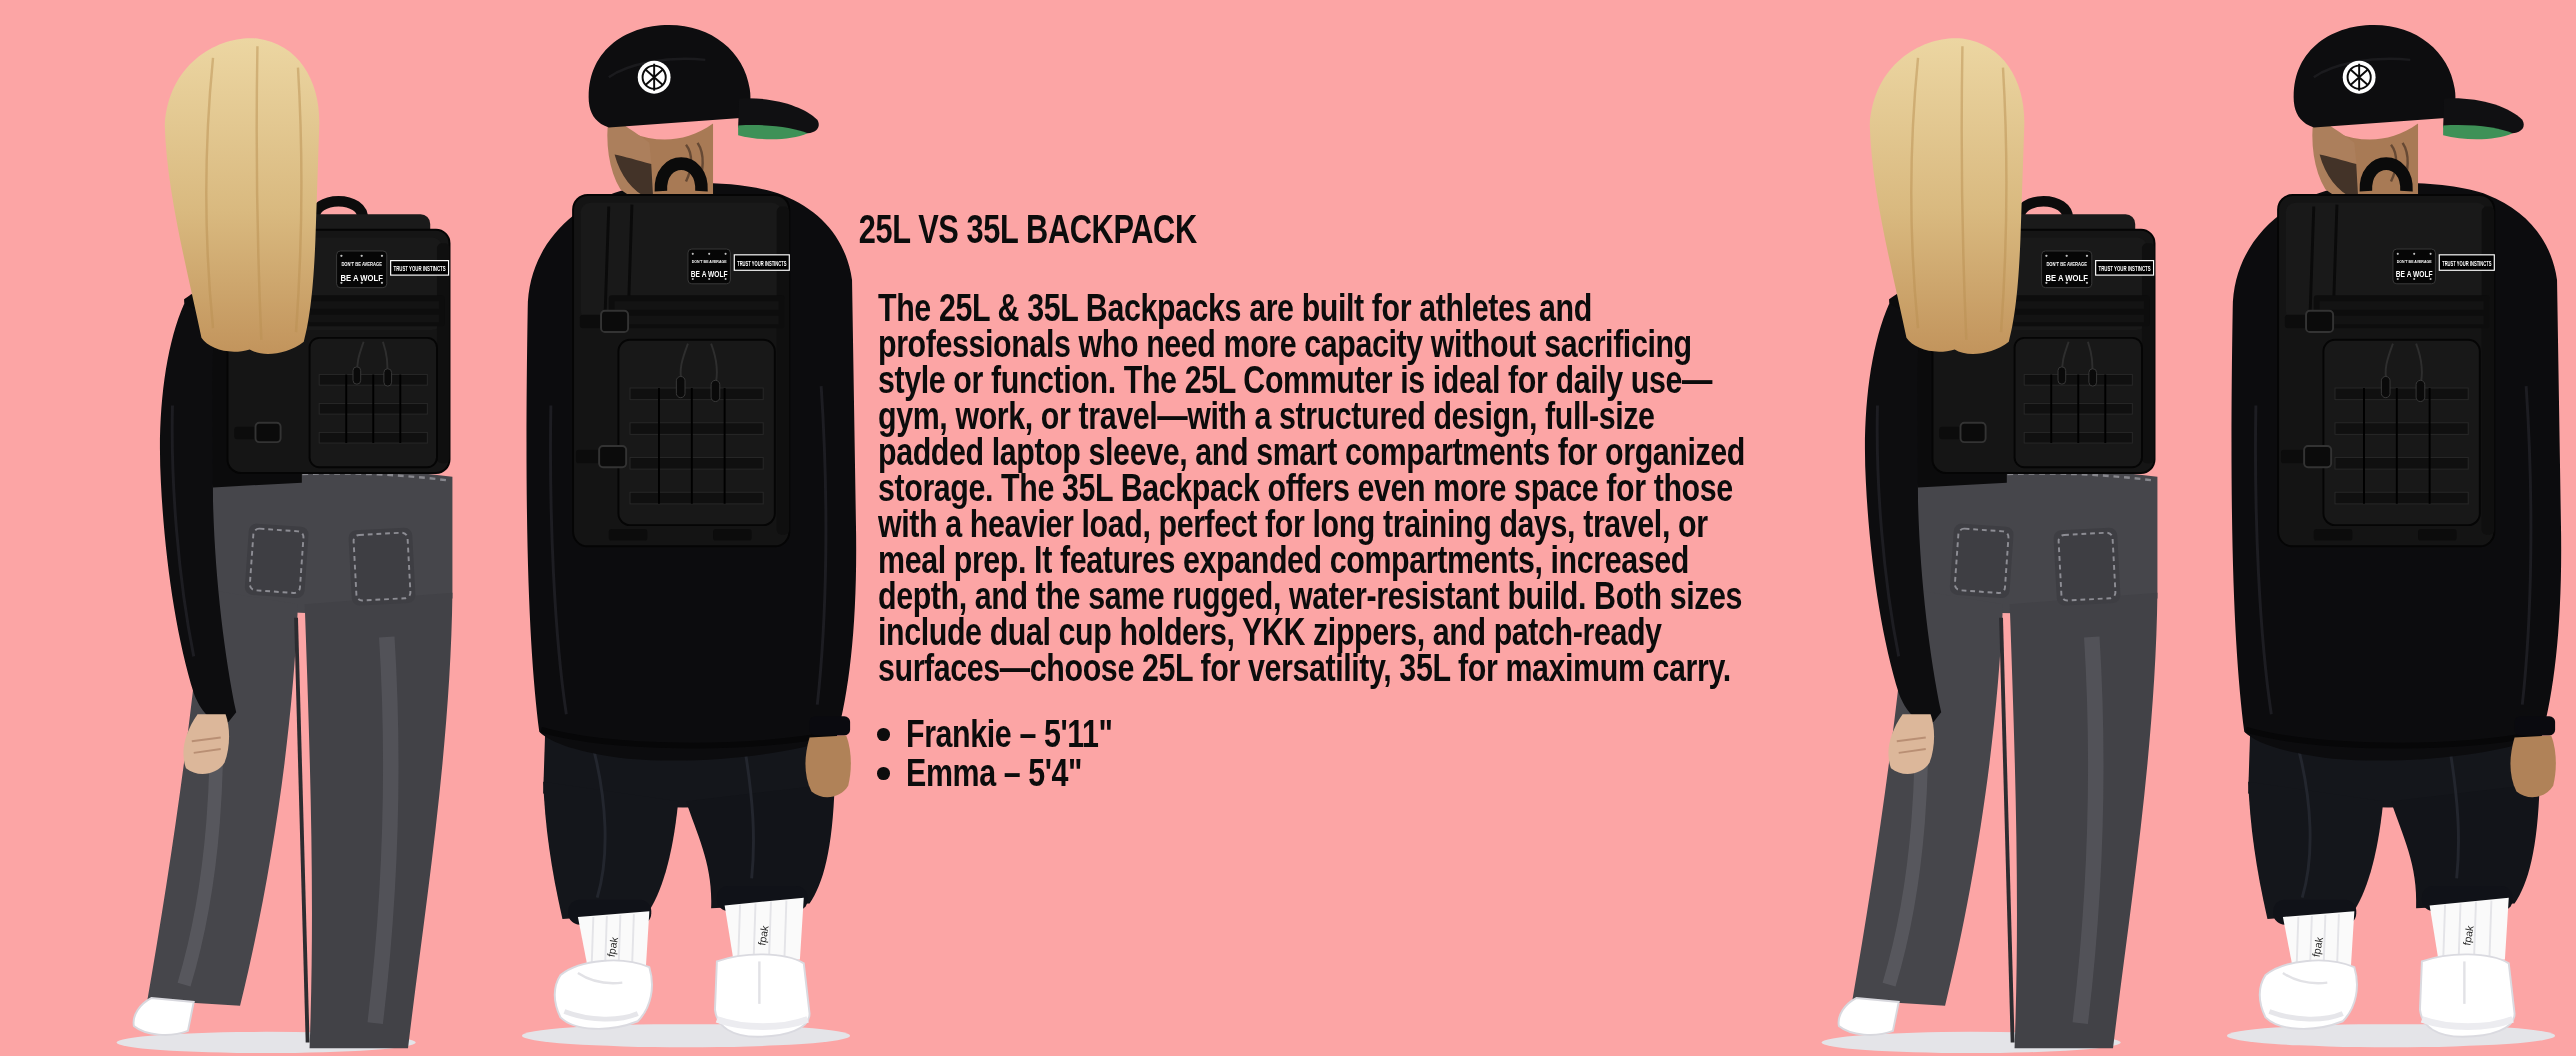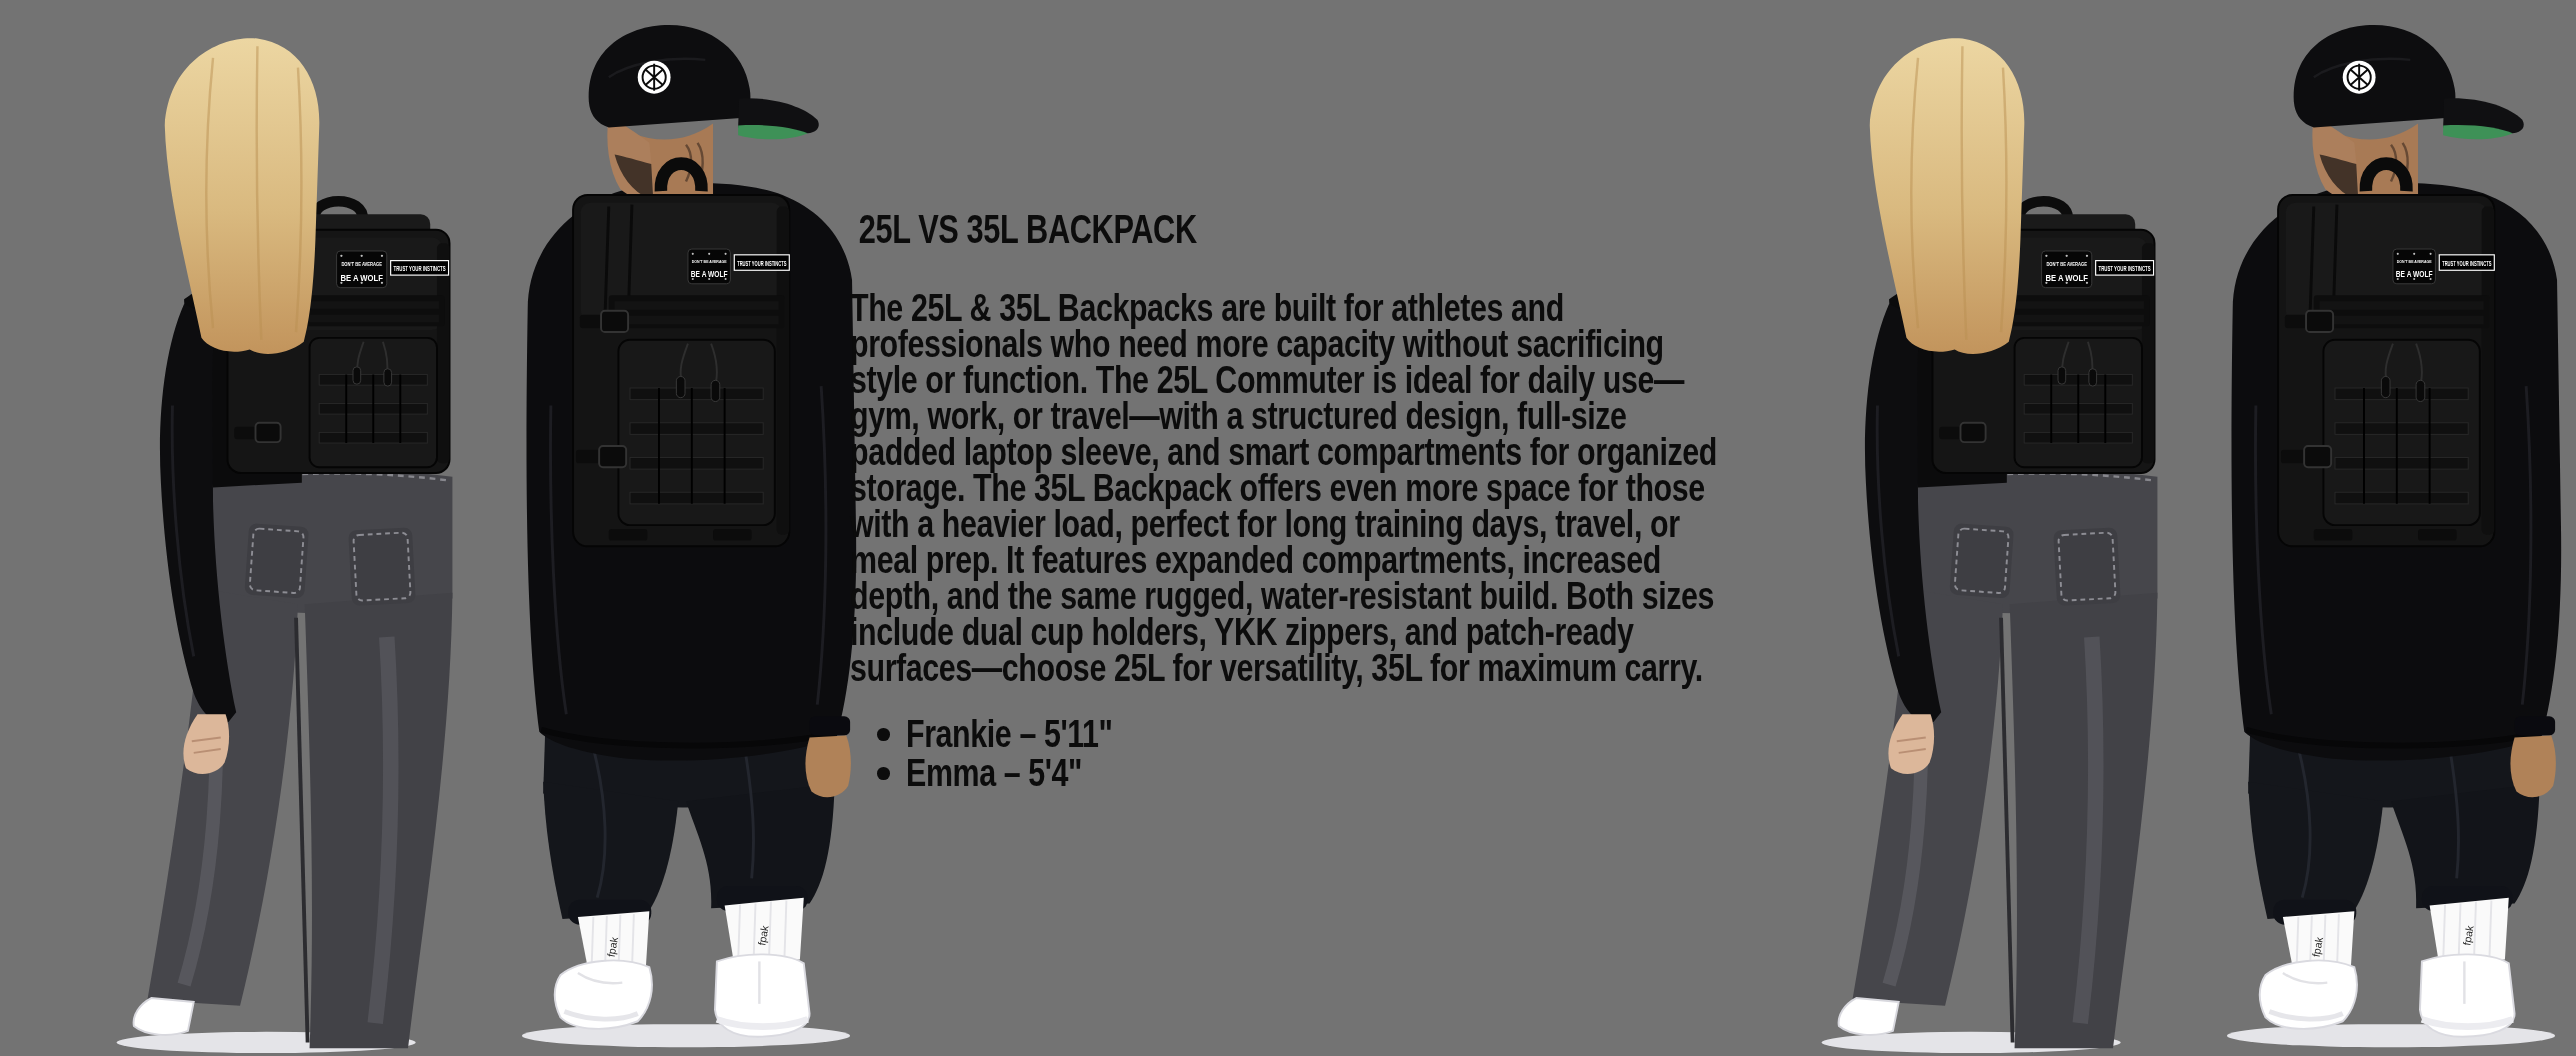--- a/index.html
+++ b/index.html
@@ -1,35 +1,35 @@
 <!DOCTYPE html>
 <html><head>
 <meta charset="utf-8">
 <style>
   html,body{margin:0;padding:0;}
   .stage{
     position:relative;
     width:2576px;height:1056px;
-    background:#737373;
+    background:#fca5a5;
     overflow:hidden;
     font-family:"Liberation Sans", sans-serif;
   }
   .photo{position:absolute;top:0;width:792px;height:1056px;}
   .photo.left{left:68px;}
   .photo.right{left:1773px;}
   .photo svg{width:100%;height:100%;display:block;}
 
   .copy{position:absolute;left:850px;top:206px;width:966px;color:#0c0c0c;}
   .heading{
     margin:0;padding-left:11.6px;
     font-size:41px;font-weight:bold;letter-spacing:-0.5px;
     white-space:nowrap;
     transform:scaleX(0.75);transform-origin:0 50%;
   }
-  .body{margin-top:37px;}
+  .body{margin-top:37px;margin-left:28px;}
   .bl{
     font-size:38px;font-weight:bold;line-height:36px;letter-spacing:-0.5px;
     white-space:nowrap;
     transform:scaleX(0.8);transform-origin:0 50%;
   }
   .bullets{margin-top:29px;}
   .bullet-row{display:flex;align-items:center;height:39px;}
   .dot{width:12.6px;height:12.6px;border-radius:50%;background:#0c0c0c;margin:0 16.4px 0 27px;flex:none;}
   .bullet-text{
     font-size:38px;font-weight:bold;letter-spacing:-0.5px;white-space:nowrap;

